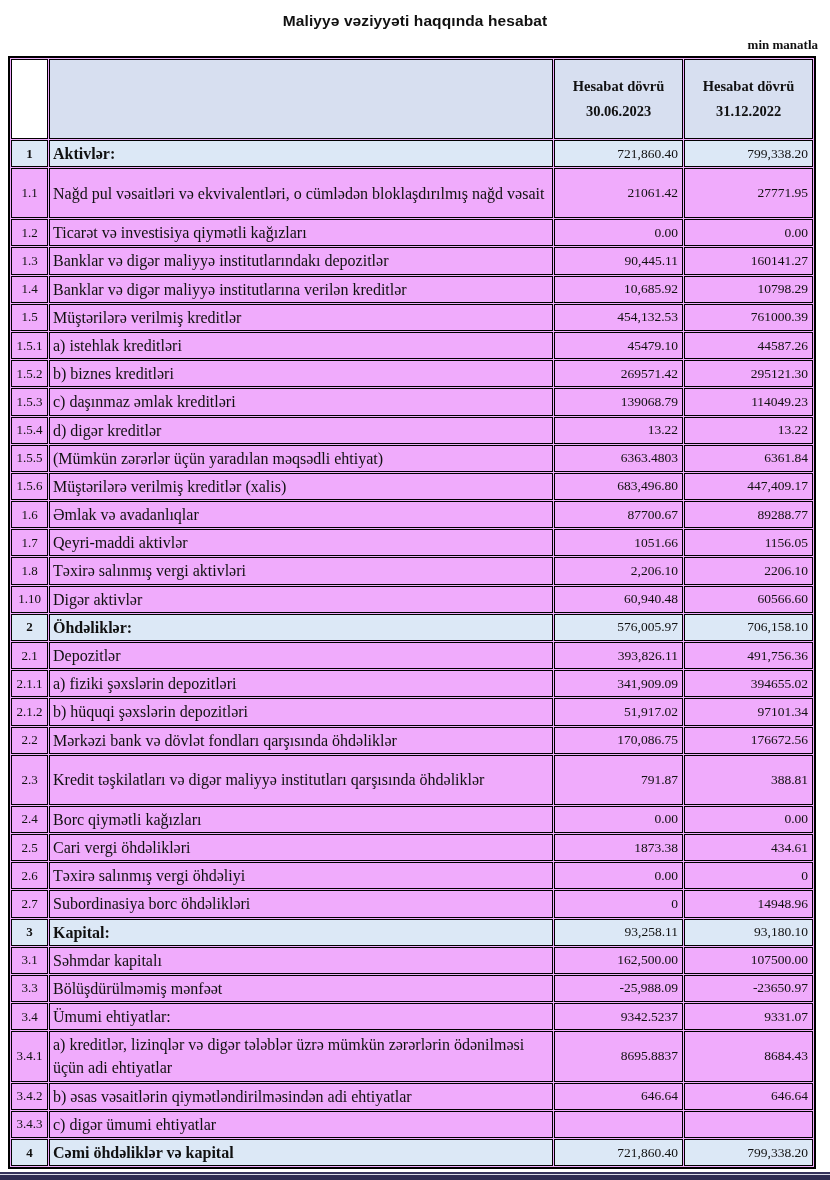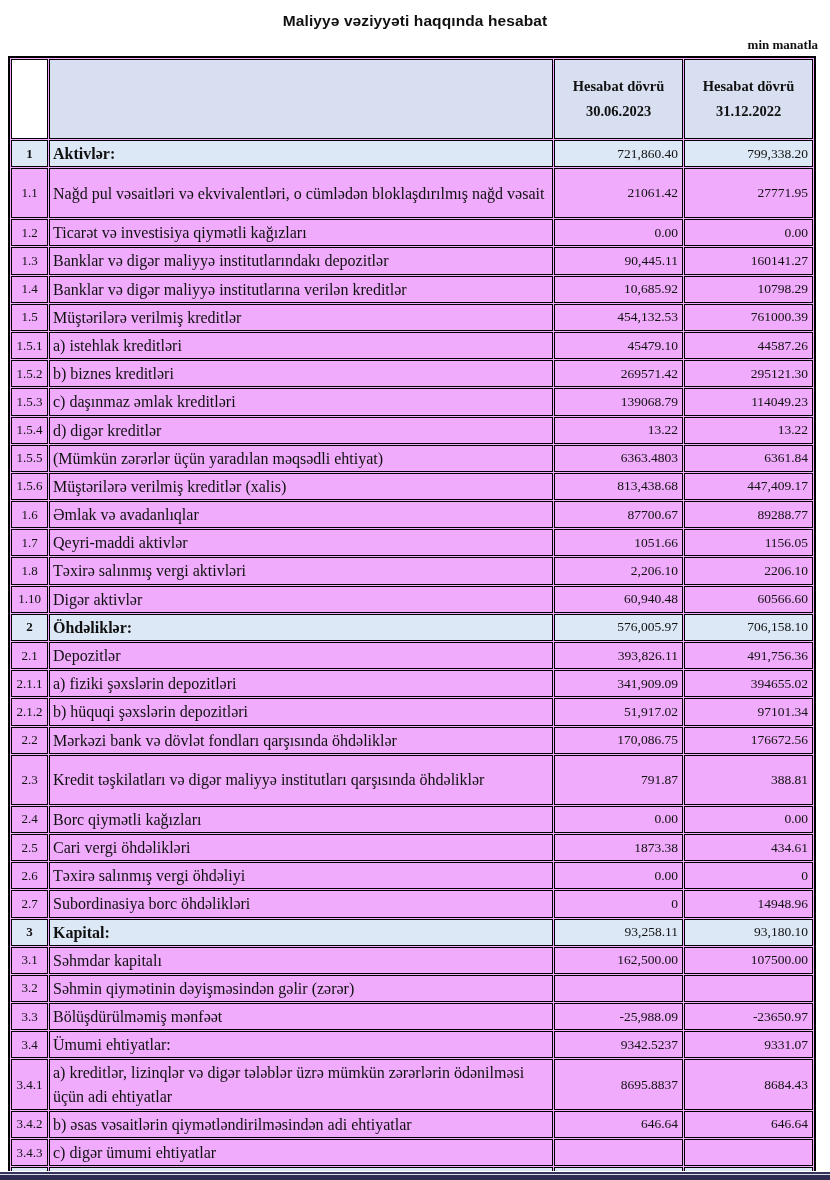--- a/index.html
+++ b/index.html
@@ -159,21 +159,21 @@
       </tr>
       <tr>
         <td class="num">1.5.5</td>
         <td class="label">(Mümkün zərərlər üçün yaradılan məqsədli ehtiyat)</td>
         <td class="val">6363.4803</td>
         <td class="val">6361.84</td>
       </tr>
       <tr>
         <td class="num">1.5.6</td>
         <td class="label">Müştərilərə verilmiş kreditlər (xalis)</td>
-        <td class="val">813,438.68</td>
+        <td class="val">683,496.80</td>
         <td class="val">447,409.17</td>
       </tr>
       <tr>
         <td class="num">1.6</td>
         <td class="label">Əmlak və avadanlıqlar</td>
         <td class="val">87700.67</td>
         <td class="val">89288.77</td>
       </tr>
       <tr>
         <td class="num">1.7</td>
@@ -257,26 +257,20 @@
         <td class="num">3</td>
         <td class="label">Kapital:</td>
         <td class="val">93,258.11</td>
         <td class="val">93,180.10</td>
       </tr>
       <tr>
         <td class="num">3.1</td>
         <td class="label">Səhmdar kapitalı</td>
         <td class="val">162,500.00</td>
         <td class="val">107500.00</td>
-      </tr>
-      <tr>
-        <td class="num">3.2</td>
-        <td class="label">Səhmin qiymətinin dəyişməsindən gəlir (zərər)</td>
-        <td class="val"></td>
-        <td class="val"></td>
       </tr>
       <tr>
         <td class="num">3.3</td>
         <td class="label">Bölüşdürülməmiş mənfəət</td>
         <td class="val">-25,988.09</td>
         <td class="val">-23650.97</td>
       </tr>
       <tr>
         <td class="num">3.4</td>
         <td class="label">Ümumi ehtiyatlar:</td>

